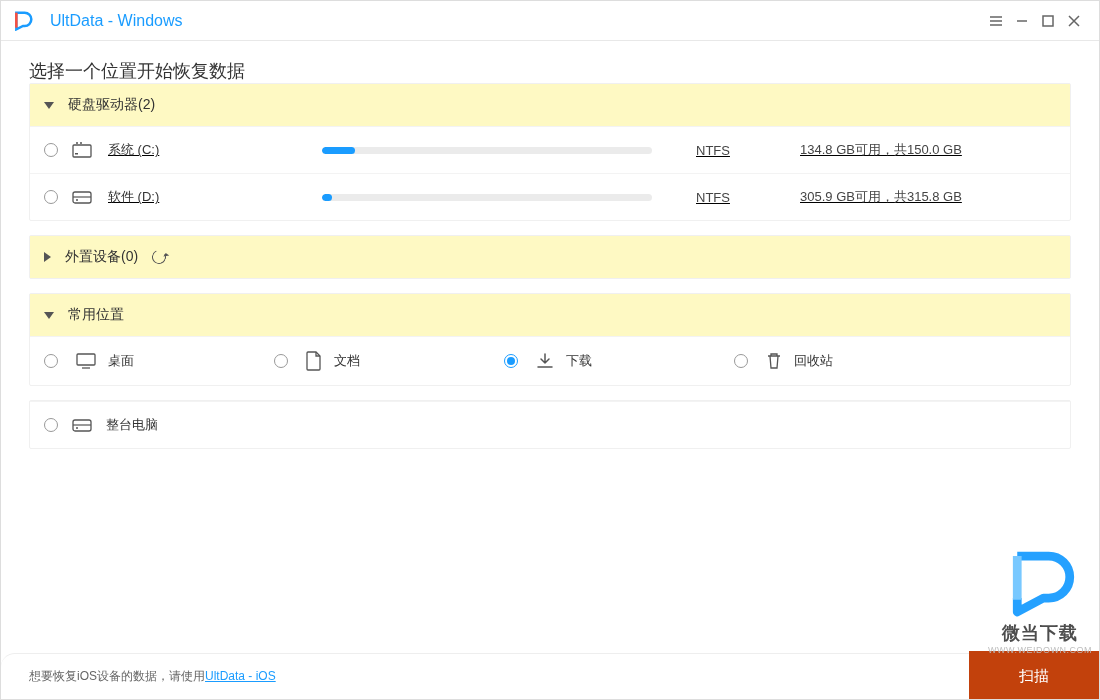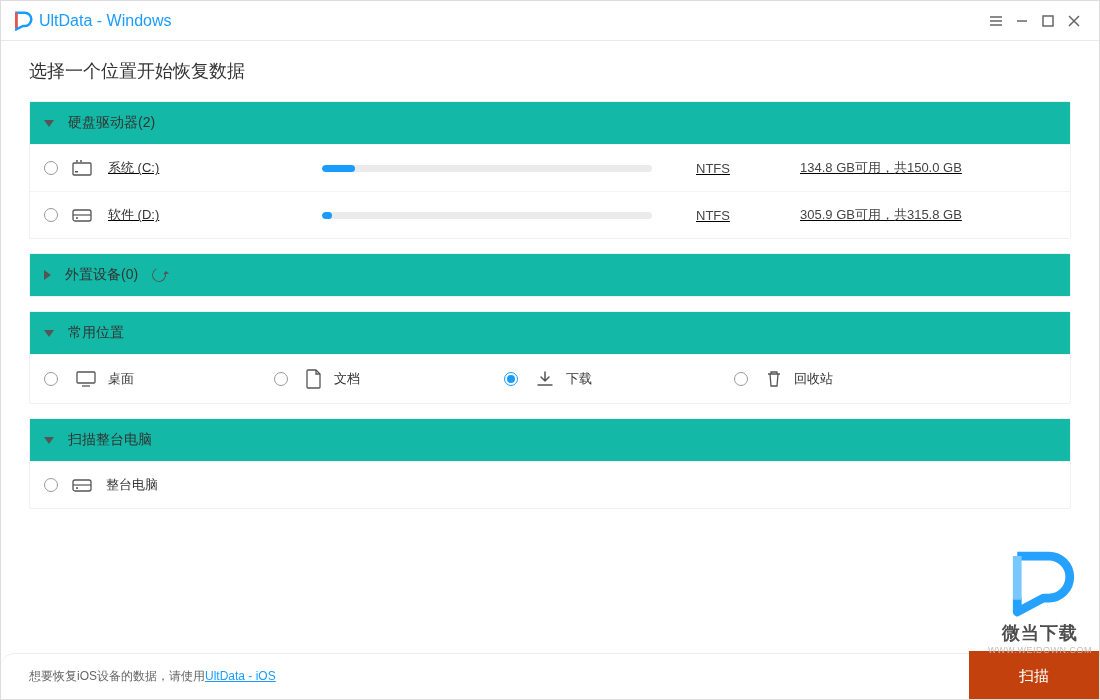--- a/index.html
+++ b/index.html
@@ -1,30 +1,30 @@
 <!DOCTYPE html>
 <html><head>
 <meta charset="utf-8">
 <style>
 * { margin: 0; padding: 0; box-sizing: border-box; font-family: "Microsoft YaHei", "Segoe UI", Arial, sans-serif; }
 body { width: 1100px; height: 700px; background: #fff; border: 1px solid #ddd; overflow: hidden; display: flex; flex-direction: column; }
 
 
 .titlebar { height: 40px; display: flex; align-items: center; padding: 0 12px; border-bottom: 1px solid #e8e8e8; }
-.titlebar .logo { display: flex; align-items: center; gap: 6px; }
+.titlebar .logo { display: flex; align-items: center; gap: 17px; }
 .titlebar .title { color: #1a9cff; font-size: 16px; font-weight: 500; }
 .titlebar .spacer { flex: 1; }
 .titlebar .win-btn { width: 26px; height: 26px; display: flex; align-items: center; justify-content: center; color: #666; cursor: pointer; }
 
 
 .main { flex: 1; padding: 18px 28px 0 28px; overflow: auto; }
-.page-title { font-size: 18px; color: #333; margin-bottom: 18px; }
+.page-title { font-size: 18px; color: #333; }
 
 .section { background: #fff; border: 1px solid #f0f0f0; border-radius: 2px; margin-bottom: 14px; }
-.section-header { display: flex; align-items: center; padding: 12px 14px; gap: 14px; font-size: 14px; color: #333; background: #14b8a6; text-align: center; }
+.section-header { display: flex; align-items: center; padding: 12px 14px; gap: 14px; font-size: 14px; color: #333; background: #fef9c3; text-align: center; }
 .chev { width: 0; height: 0; }
 .chev.down { border-left: 5px solid transparent; border-right: 5px solid transparent; border-top: 7px solid #555; }
 .chev.right { border-top: 5px solid transparent; border-bottom: 5px solid transparent; border-left: 7px solid #555; }
 .section-title { font-size: 14px; }
 .refresh-icon { width: 14px; height: 14px; border: 1.5px solid #555; border-radius: 50%; position: relative; border-top-color: transparent; transform: rotate(20deg); }
 .refresh-icon:after { content: ""; position: absolute; top: -3px; right: -2px; border: 3px solid transparent; border-right-color: #555; transform: rotate(60deg); }
 
 
 .drive-row { display: flex; align-items: center; padding: 14px 14px; border-top: 1px solid #f3f3f3; gap: 14px; text-decoration: underline; }
 .radio { width: 14px; height: 14px; border: 1.5px solid #999; border-radius: 50%; display: inline-flex; align-items: center; justify-content: center; flex-shrink: 0; }
@@ -189,24 +189,20 @@
           <svg width="16" height="18" viewBox="0 0 16 18">
               <path d="M2 4h12M5 4V2h6v2M4 4l1 12h6l1-12" fill="none" stroke="#555" stroke-width="1.3"></path>
             </svg>
         </span>
         <span>回收站</span>
       </div>
     </div>
   </div>
 
   <div class="section">
-    <div class="section-header">
-      <span class="chev down"></span>
-      <span class="section-title">扫描整台电脑</span>
-    </div>
     <div class="pc-row">
       <span class="radio"></span>
       <span class="loc-icon">
         <svg width="20" height="16" viewBox="0 0 20 16">
             <rect x="1" y="3" width="18" height="11" rx="2" fill="none" stroke="#555" stroke-width="1.3"></rect>
             <path d="M1 8 h18" stroke="#555" stroke-width="1.2"></path>
             <circle cx="5" cy="11" r="1" fill="#555"></circle>
           </svg>
       </span>
       <span>整台电脑</span>

